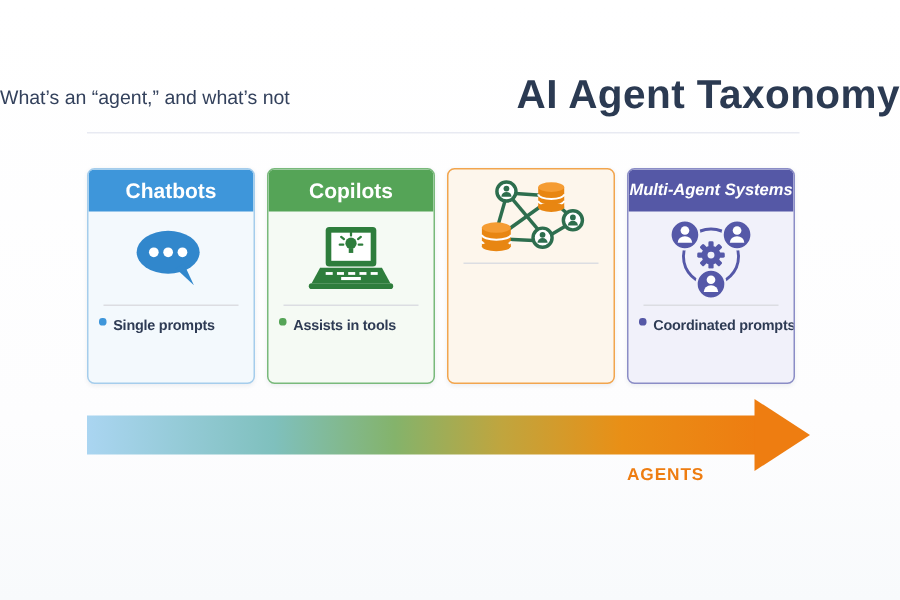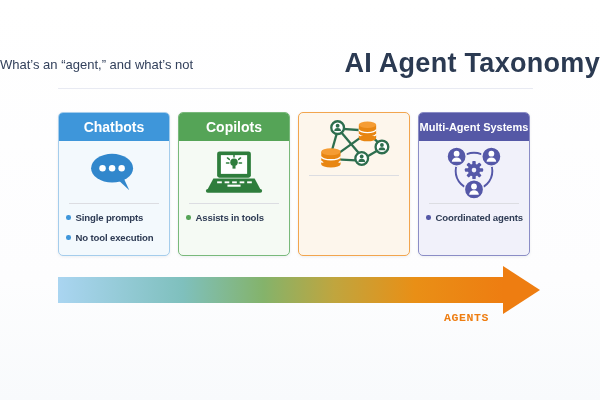--- a/index.html
+++ b/index.html
@@ -29,29 +29,29 @@
     background:var(--bg); border:1.5px solid var(--border);
     display:flex; flex-direction:column;
     box-shadow:0 1px 3px rgba(40,60,90,0.08);
   }
   .card-header {
     height:28px; flex:0 0 28px; background:var(--accent);
     display:flex; align-items:center; justify-content:center;
     color:#fff; font-weight:bold; font-size:14px; white-space:nowrap;
   }
   .card:nth-child(3) .card-header { font-size:10.5px; }
-  .card:nth-child(4) .card-header { font-size:11px; }
+  .card:nth-child(4) .card-header { font-size:11px;font-style:italic; }
   .card-icon {
     height:58px; flex:0 0 58px; display:flex;
     align-items:center; justify-content:center; padding-top:4px;
   }
   .card-divider { height:1px; background:#dcdde2; margin:4px 10px 0; }
   .card-bullets { padding:8px 7px 0; }
   .bullet-row {
-    display:flex; align-items:center; gap:5px; margin-bottom:9px;
+    display:flex; gap:5px; margin-bottom:9px;
     font-size:9.6px; font-weight:bold; letter-spacing:-0.15px;
     color:#2e3b54; white-space:nowrap;
   }
   .bullet-dot {
     width:4.5px; height:4.5px; border-radius:50%;
     background:var(--accent); flex:0 0 4.5px;
   }
   .arrow-shaft {
     position:absolute; left:58px; top:277px; width:446px; height:26px;
     background:linear-gradient(90deg,
@@ -61,21 +61,21 @@
   .arrow-head {
     position:absolute; left:503px; top:266px; width:0; height:0;
     border-top:24px solid transparent; border-bottom:24px solid transparent;
     border-left:37px solid var(--hc);
   }
   .axis-label {
     position:absolute; top:311px; font-size:11.5px; font-weight:bold;
     letter-spacing:0.6px; white-space:nowrap;
   }
   .axis-label.left  { left:77px;  color:var(--lc); }
-  .axis-label.right { left:444px; color:var(--rc);font-family:Liberation Mono, monospace; }
+  .axis-label.right { left:418px; color:var(--rc); }
 </style>
 </head>
 <body>
 
 <div class="canvas">
 
   <div class="title">AI Agent Taxonomy</div>
   <div class="subtitle">What’s an “agent,” and what’s not</div>
   <div class="header-divider"></div>
 
@@ -90,24 +90,20 @@
           <circle cx="16" cy="18" r="3.4" fill="#fff"></circle>
           <circle cx="26" cy="18" r="3.4" fill="#fff"></circle>
           <circle cx="36" cy="18" r="3.4" fill="#fff"></circle>
         </svg>
       </div>
       <div class="card-divider"></div>
       <div class="card-bullets">
         <div class="bullet-row">
           <span class="bullet-dot"></span>
           <span>Single prompts</span>
-        </div>
-        <div class="bullet-row">
-          <span class="bullet-dot"></span>
-          <span>No tool execution</span>
         </div>
       </div>
     </div>
 
     <div class="card" style="--accent: #55a457; --border: #79b97b; --bg: #f5faf4;">
       <div class="card-header">Copilots</div>
       <div class="card-icon">
         <svg width="60" height="46" viewBox="0 0 64 48">
           <rect x="14" y="2" width="36" height="28" rx="2.5" fill="#2e7d3c"></rect>
           <rect x="18" y="6" width="28" height="20" fill="#fff"></rect>
@@ -223,21 +219,21 @@
             <circle cx="32" cy="47" r="10" fill="#5558a8" stroke="#f1f1fa" stroke-width="1.6"></circle>
             <circle cx="32" cy="44" r="3" fill="#fff"></circle>
             <path d="M27 52.5 a5 4.6 0 0 1 10 0 z" fill="#fff"></path>
           </g>
         </svg>
       </div>
       <div class="card-divider"></div>
       <div class="card-bullets">
         <div class="bullet-row">
           <span class="bullet-dot"></span>
-          <span>Coordinated agents</span>
+          <span>Coordinated prompts</span>
         </div>
       </div>
     </div>
 
   </div>
 
   <div class="arrow-shaft" style="--c1: #aad5f1; --c2: #7fc0bd; --c3: #84b36b; --c4: #c0a53e; --c5: #e98f16; --c6: #ee7d11;"></div>
   <div class="arrow-head" style="--hc: #ee7d11;"></div>
 
   <div class="axis-label right" style="--rc: #ee7d11;">AGENTS</div>

